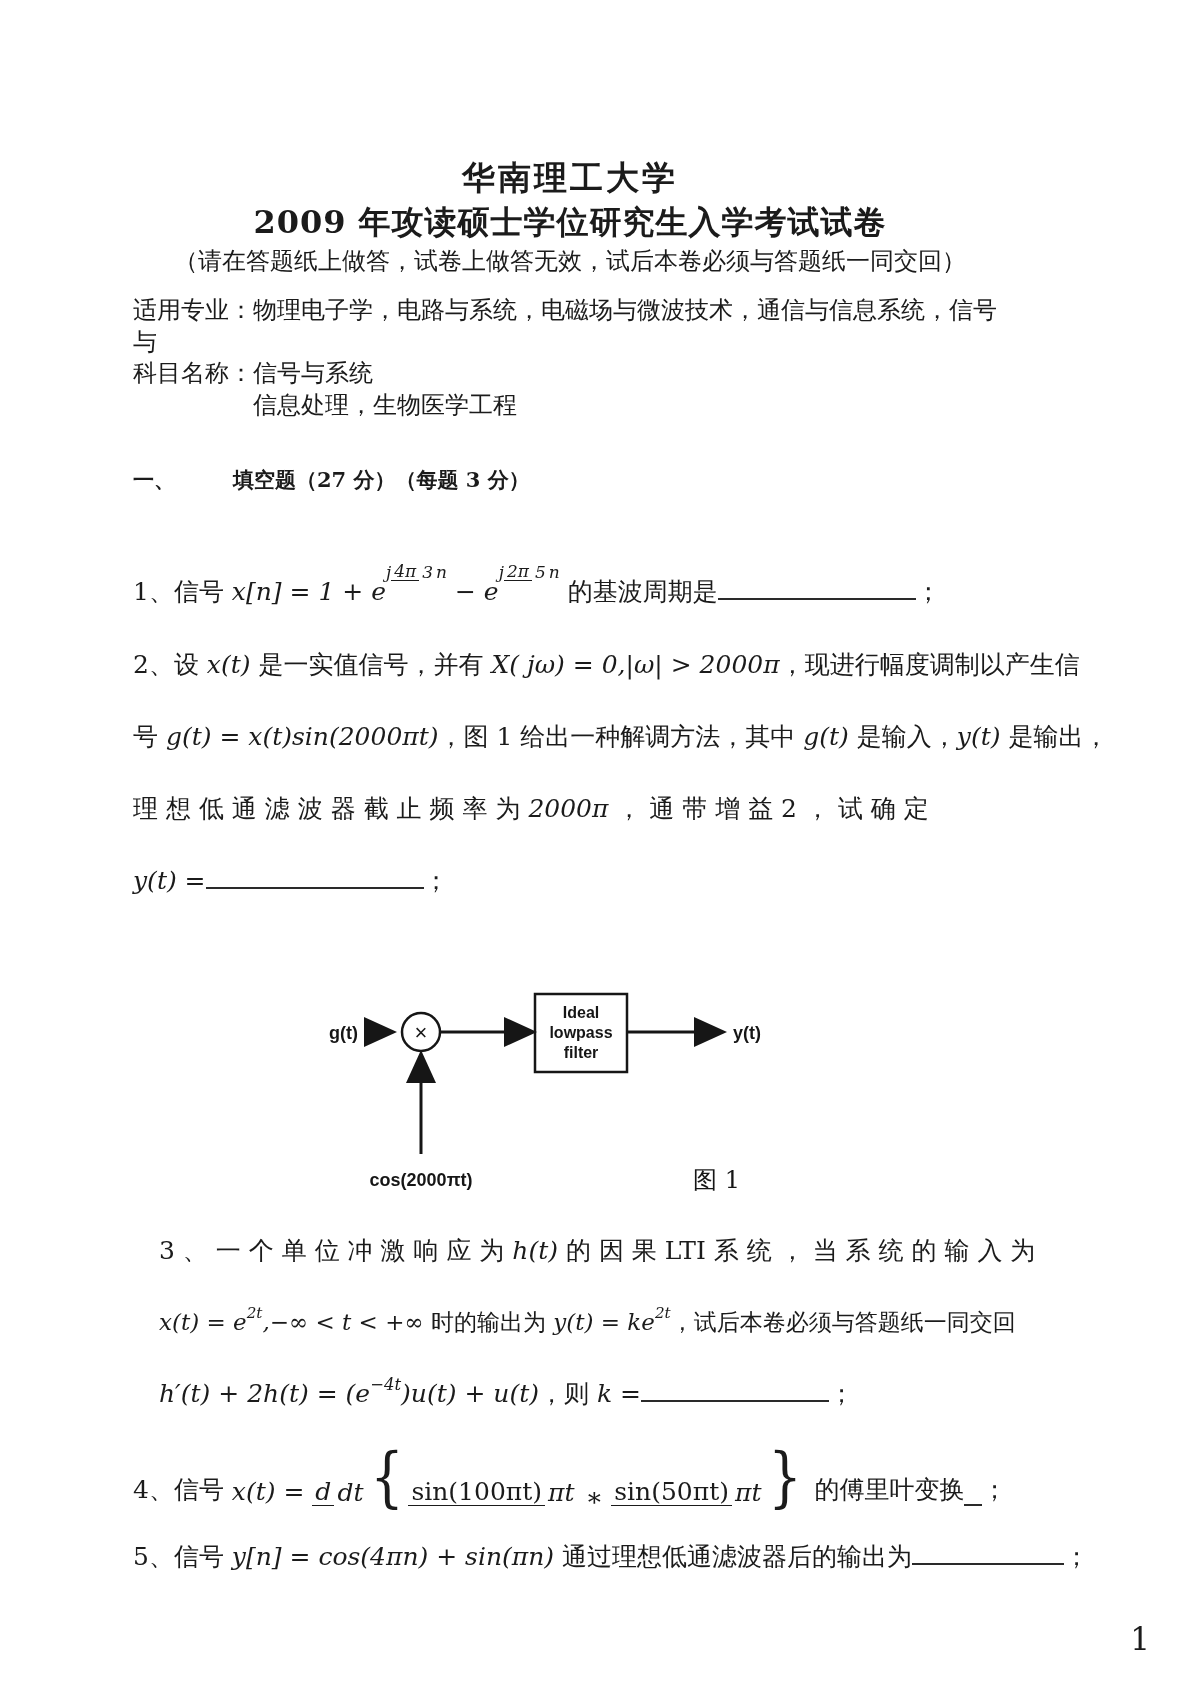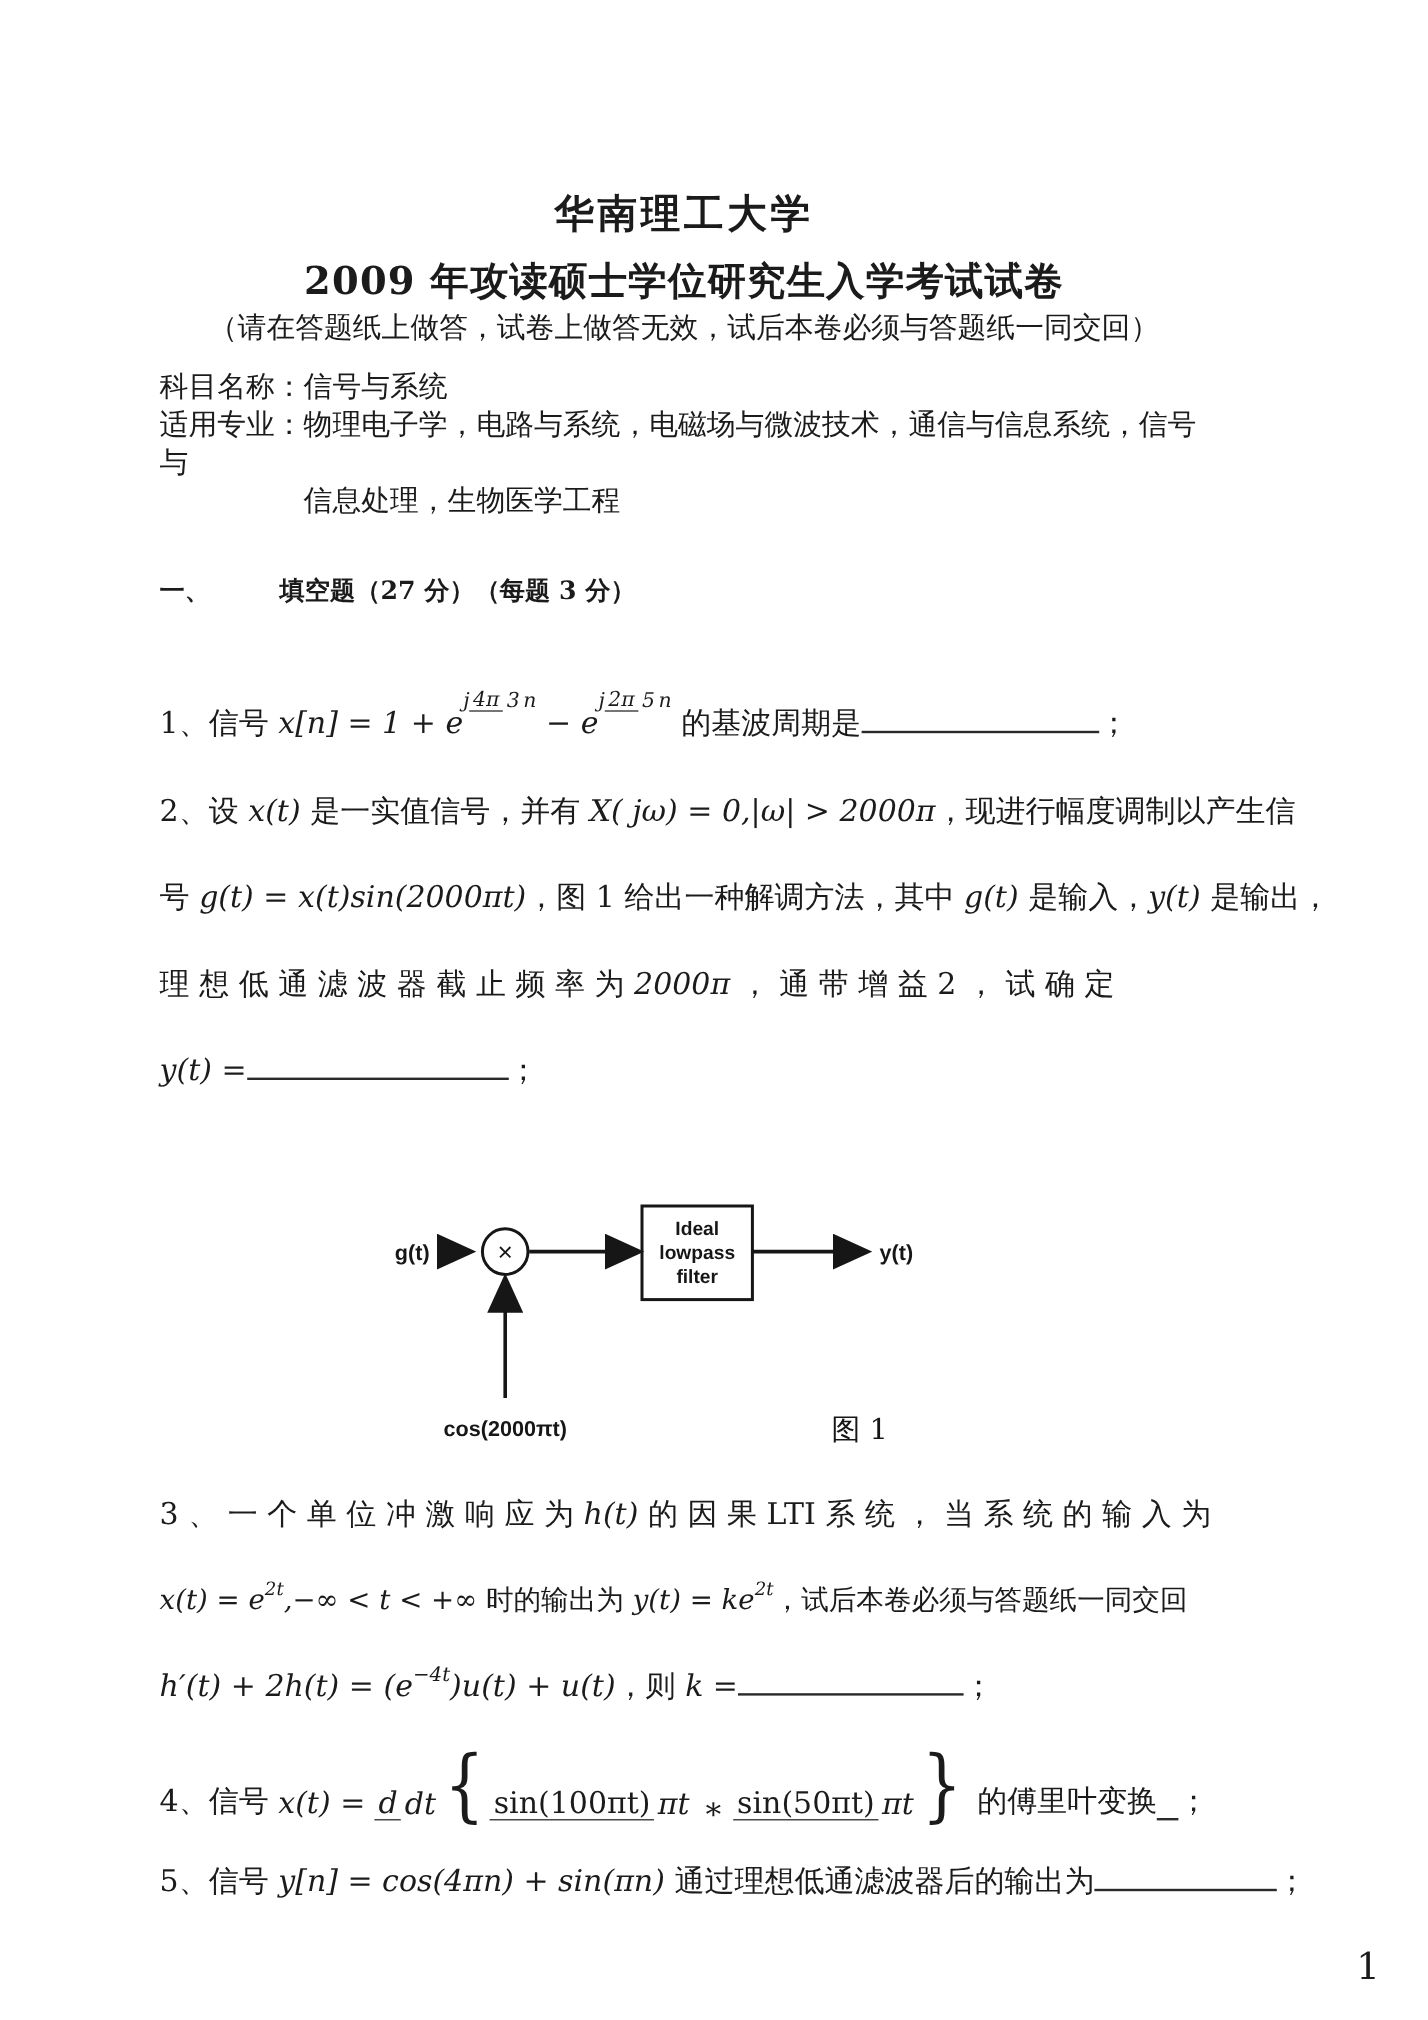--- a/index.html
+++ b/index.html
@@ -13,21 +13,21 @@
   }
   .page {
     box-sizing:border-box;
     width:1190px; height:1683px;
     padding:156px 183px 0 133px;
     position:relative;
   }
   
   .hdr { text-align:center; }
   .uni   { font-size:33px; font-weight:bold; letter-spacing:3px; }
-  .etitle{ font-size:32px; font-weight:bold; margin-top:12px; letter-spacing:1px; }
+  .etitle{ font-size:32px; font-weight:bold; margin-top:0; letter-spacing:1px; }
   .note  { font-size:24px; }
   .meta  { font-size:24px; margin-top:18px; text-align:left; line-height:1.32; }
   .meta .l2 { padding-left:120px; }
   
   .sect { margin-top:44px; font-size:21px; font-weight:bold; }
   .sect .marker { margin-right:58px; }
   
   .q  { font-size:25px; white-space:nowrap; }
   .m  { font-style:italic; }
   .blank { display:inline-block; border-bottom:2px solid #2a2a2a; vertical-align:baseline; }
@@ -36,21 +36,21 @@
     display:inline-flex; align-items:center;
     font-size:0.68em; vertical-align:22px; font-style:italic;
   }
   .supsm { font-size:0.66em; vertical-align:12px; font-style:italic; }
   .frac { display:inline-flex; flex-direction:row; align-items:center; line-height:1.08; }
   .frac .num { border-bottom:1.6px solid #1b1b1b; padding:0 3px; }
   .frac .den { padding:0 3px; }
   .q1 { margin-top:34px; padding-top:34px; }
   .q2 { margin-top:40px; }
   .q2 > div { margin-bottom:39px; }
-  .q3 { margin-top:26px; }
+  .q3 { margin-top:26px;margin-left:26px; }
   .q3 > div { margin-bottom:37px; }
   .q3 .l2 { font-size:23px; }
   .q4 { margin-top:30px; display:flex; align-items:flex-end; font-size:25px; white-space:pre; }
   .q4 .bigfrac { font-size:25px; font-style:italic; }
   .q4 .brace { font-size:66px; font-weight:400; line-height:0.9; transform:scaleX(0.8); }
   .q4 .star { font-size:26px; padding:0 8px; transform:translateY(6px); }
   .q5 { margin-top:34px; }
   
   .fig { margin-top:2px; position:relative; height:272px; }
   .fig svg { position:absolute; left:0; top:0; }
@@ -64,22 +64,22 @@
 <body>
 
 <div class="page">
 
   <div class="hdr">
     <div class="uni">华南理工大学</div>
     <div class="etitle">2009 年攻读硕士学位研究生入学考试试卷</div>
     <div class="note">（请在答题纸上做答，试卷上做答无效，试后本卷必须与答题纸一同交回）</div>
   </div>
   <div class="meta">
+    <div>适用专业：物理电子学，电路与系统，电磁场与微波技术，通信与信息系统，信号与</div>
     <div>科目名称：信号与系统</div>
-    <div>适用专业：物理电子学，电路与系统，电磁场与微波技术，通信与信息系统，信号与</div>
     <div class="l2">信息处理，生物医学工程</div>
   </div>
 
   <div class="sect">
     <span class="marker">一、</span><span>填空题（27 分）（每题 3 分）</span>
   </div>
 
   <div class="q q1">
     <span>1、信号 </span><span class="m">x[n] = 1 + e</span><span class="sup">
         <span>j</span>

